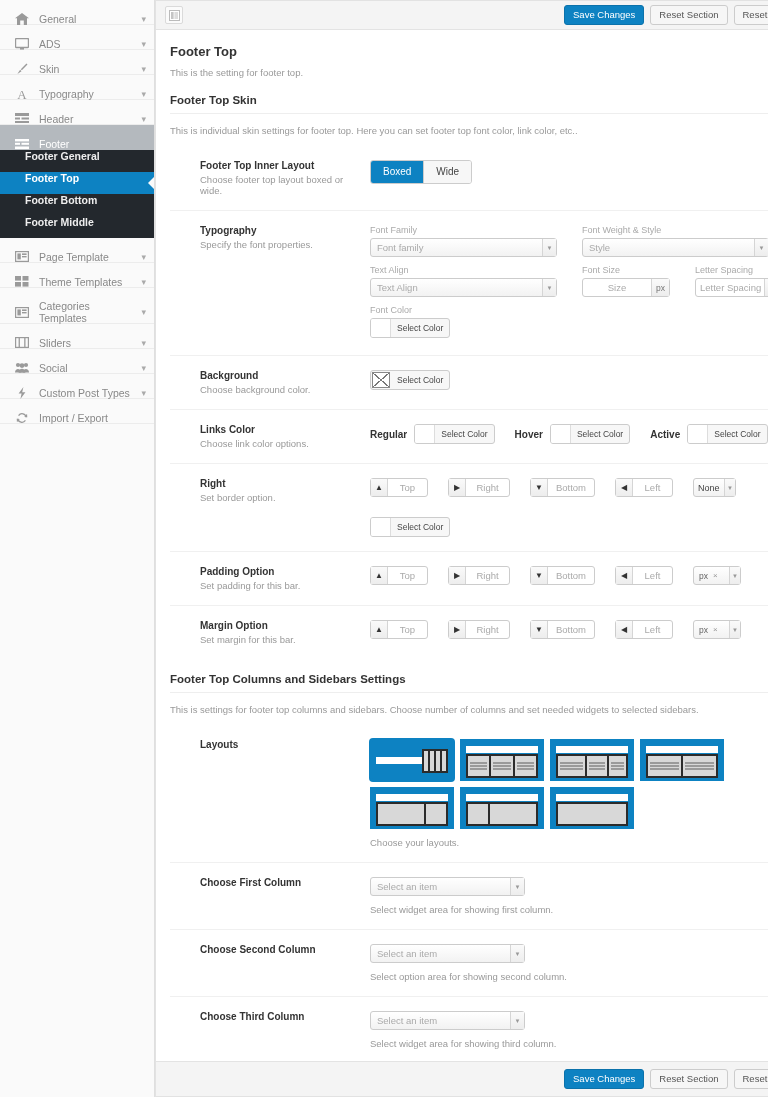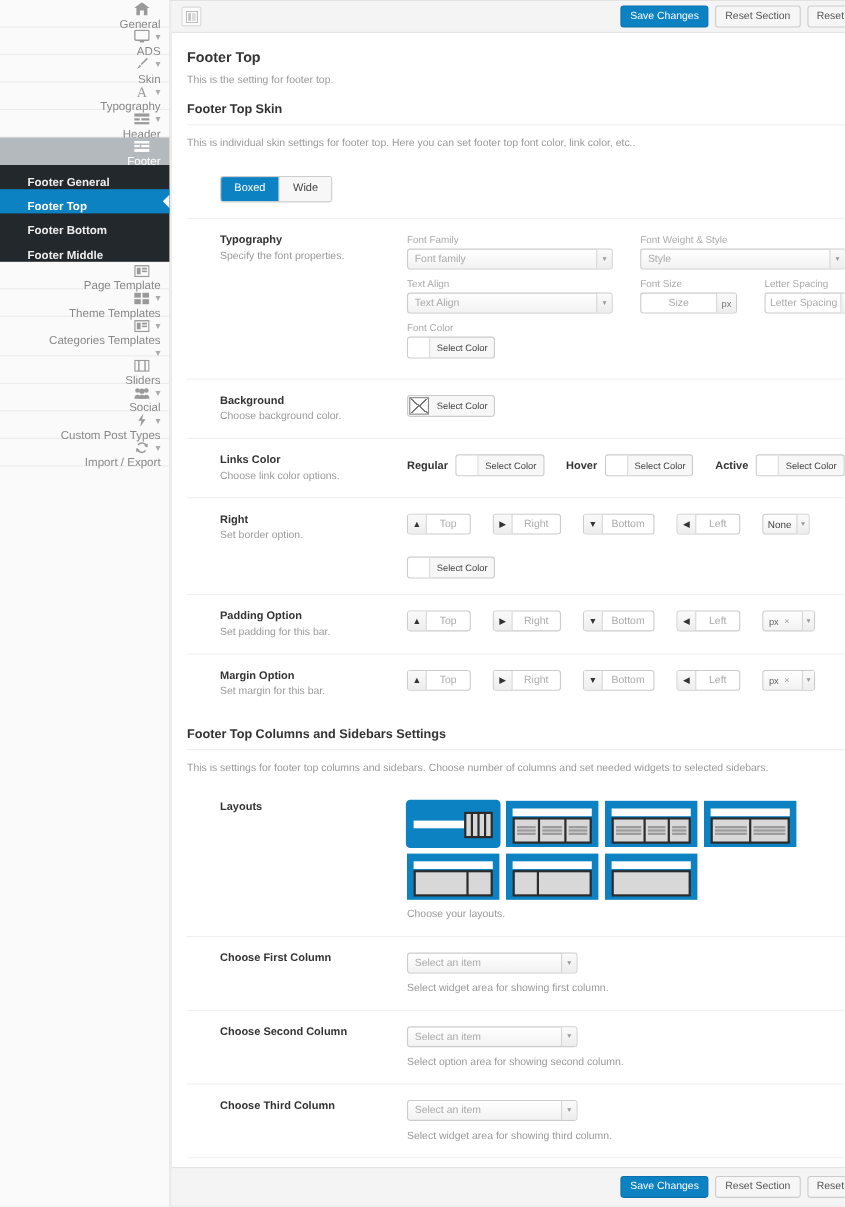--- a/index.html
+++ b/index.html
@@ -16,29 +16,28 @@
   
   .sidebar {
     width: 155px;
     background: #fafafa;
     border-right: 1px solid #dfdfdf;
     flex: 0 0 155px;
     padding-top: 0;
   }
   .nav-item {
     display: flex;
-    align-items: flex-end;
+    align-items: center;
     height: 25px;
-    padding: 0 8px 0 14px;
+    padding: 13px 8px 0 14px;
     border-bottom: 1px solid #ececec;
     color: #888;
     font-size: 10.5px;
     cursor: pointer;
     position: relative;
-    flex-direction: column;
   }
   .nav-item.tall { height: 36px; }
   .nav-item .nav-ico {
     width: 16px; height: 14px;
     margin-right: 9px;
     flex: 0 0 16px;
     display: flex; align-items: center; justify-content: center;
     color: #9a9a9a;
   }
   .nav-item .nav-label { flex: 1; line-height: 12px; }
@@ -48,21 +47,21 @@
   }
   .nav-item.active-parent {
     background: #b4b9be;
     color: #fff;
     border-bottom: none;
   }
   .nav-item.active-parent .nav-ico { color: #fff; }
   .sub-wrap { background: #23282d; }
   .sub-item {
     height: 22px;
-    display: flex; align-items: flex-end;
+    display: flex; align-items: flex-start;
     padding-left: 25px;
     color: #eee;
     font-size: 10.5px;
     font-weight: bold;
     cursor: pointer;
     position: relative;
   }
   .sub-item.selected { background: #0d82c2; color: #fff; }
   .sub-item.selected:after {
     content: "";
@@ -498,20 +497,24 @@
 
       <div class="content">
 
         <h2 class="sec-title">Footer Top</h2>
         <p class="sec-desc">This is the setting for footer top.</p>
 
         <h3 class="sub-title">Footer Top Skin</h3>
         <p class="sub-desc">This is individual skin settings for footer top. Here you can set footer top font color, link color, etc..</p>
 
         <div class="field-row">
+          <div class="field-label">
+            <span class="lbl">Footer Top Inner Layout</span>
+            <span class="hint">Choose footer top layout boxed or wide.</span>
+          </div>
           <div class="field-ctl">
             <div class="btnset">
               <div class="on">Boxed</div>
               <div>Wide</div>
             </div>
           </div>
         </div>
 
         <div class="field-row">
           <div class="field-label">

